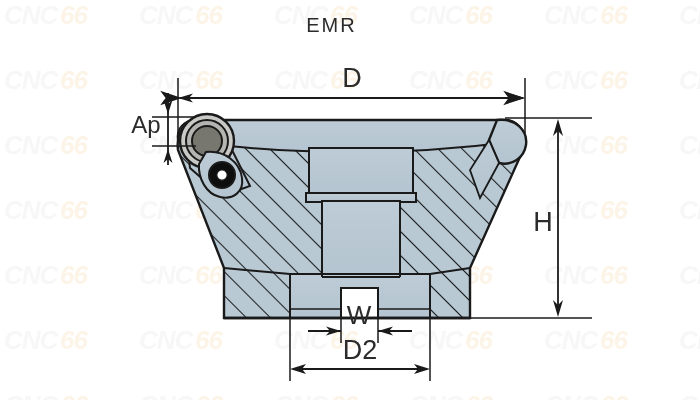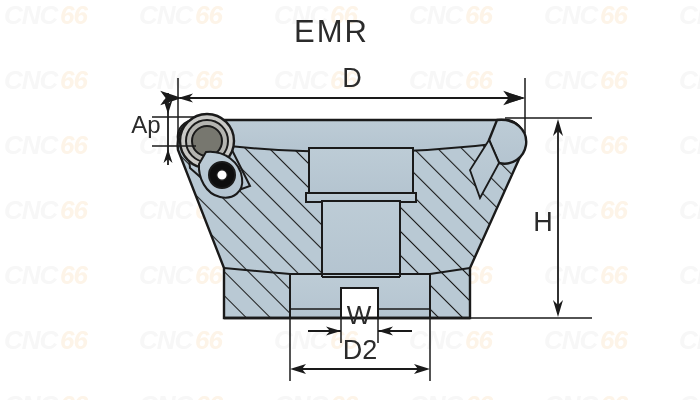--- a/index.html
+++ b/index.html
@@ -21,21 +21,21 @@
     width:700px;height:400px;
   }
   #wm{z-index:1;}
   #art{z-index:2;}
   .title{
     position:absolute;
     left:0;top:14px;
     width:663px;
     text-align:center;
     font-family:"Liberation Sans", sans-serif;
-    font-size:31px;
+    font-size:20px;
     font-weight:300;
     letter-spacing:2px;
     color:#2b2b2b;
     z-index:3;
     user-select:none;
   }
 </style>
 </head>
 <body style="background: rgb(255, 255, 255);">
 

